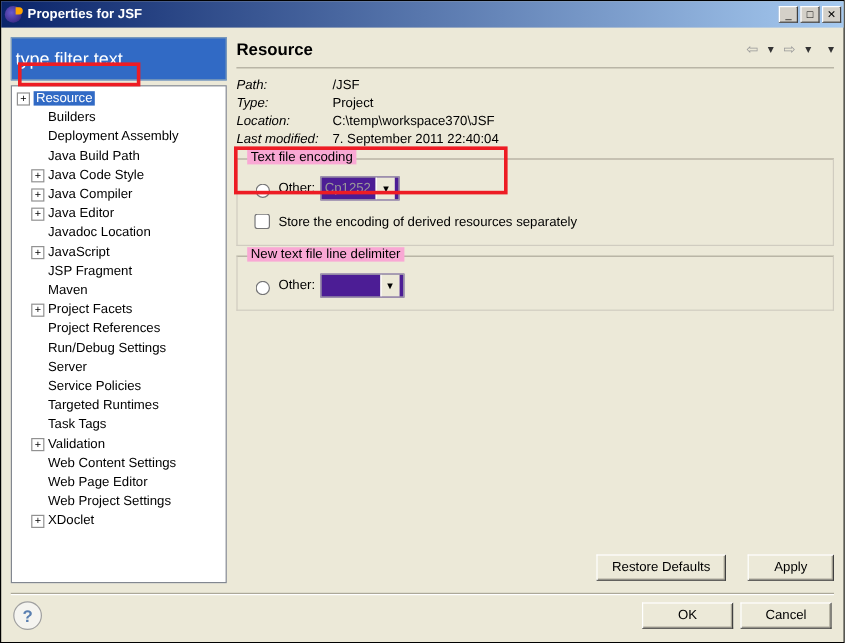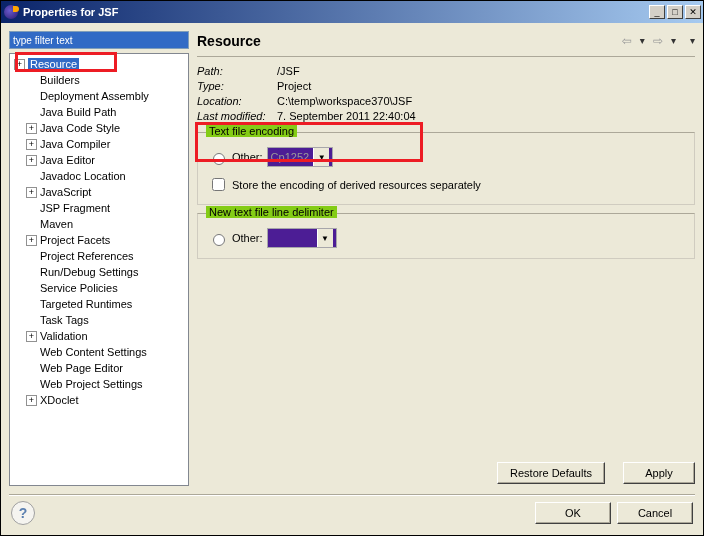--- a/index.html
+++ b/index.html
@@ -5,40 +5,40 @@
 * { box-sizing: border-box; font-family: Tahoma, sans-serif; font-size: 11px; }
 body { margin: 0; padding: 0; background: #fff; }
 .window { width: 704px; height: 536px; border: 1px solid #000; background: #ece9d8; position: relative; display: flex; flex-direction: column; }
 .titlebar { height: 22px; background: linear-gradient(to right, #0a246a, #a6caf0); color: #fff; display: flex; align-items: center; padding: 0 2px; }
 .titlebar-icon { width: 16px; height: 16px; margin-right: 4px; display: flex; align-items: center; justify-content: center; }
 .titlebar-text { flex: 1; font-weight: bold; }
 .titlebar-buttons { display: flex; gap: 2px; }
 .titlebar-btn { width: 16px; height: 14px; background: #d4d0c8; border: 1px solid #fff; border-right-color: #404040; border-bottom-color: #404040; display: flex; align-items: center; justify-content: center; font-size: 9px; cursor: pointer; color: #000; }
 .body-area { flex: 1; display: flex; padding: 8px; gap: 8px; min-height: 0; }
 .left-panel { width: 180px; display: flex; flex-direction: column; }
-.filter-input { height: 18px; border: 1px solid #7f9db9; background: #fff; padding: 1px 3px; color: #000; width: 100%; font-size: 10px; outline: none; }
+.filter-input { height: 36px; border: 1px solid #7f9db9; background: #fff; padding: 1px 3px; color: #000; width: 100%; font-size: 15px; outline: none; }
 .filter-input::selection { background: #316ac5; color: #fff; }
 .tree { flex: 1; border: 1px solid #828790; background: #fff; margin-top: 4px; overflow: auto; padding: 2px 0; }
 .tree-item { display: flex; align-items: center; height: 16px; padding-left: 4px; cursor: pointer; white-space: nowrap; }
 .tree-expander { width: 11px; height: 11px; border: 1px solid #919191; background: #fff; display: flex; align-items: center; justify-content: center; font-size: 9px; line-height: 1; margin-right: 3px; color: #000; }
 .tree-spacer { width: 14px; }
 .tree-label { color: #000; }
 .tree-label.selected { background: #316ac5; color: #fff; padding: 0 2px; }
 .highlight-box { border: 3px solid #ed1c24; position: absolute; pointer-events: none; }
 .right-panel { flex: 1; display: flex; flex-direction: column; min-width: 0; }
 .header-row { display: flex; align-items: center; height: 26px; border-bottom: 1px solid #aca899; padding-bottom: 6px; margin-bottom: 8px; }
 .header-title { font-size: 14px; font-weight: bold; color: #000; flex: 1; }
 .nav-arrows { display: flex; gap: 8px; align-items: center; }
 .nav-arrow { color: #999; cursor: pointer; font-size: 12px; }
 .nav-menu { color: #333; font-size: 10px; cursor: pointer; }
 .info-grid { display: grid; grid-template-columns: 80px 1fr; row-gap: 3px; margin-bottom: 10px; }
 .info-label { color: #000; font-style: italic; }
 .info-value { color: #000; }
 .fieldset { border: 1px solid #d0ccc0; border-top: 1px solid #aca899; padding: 8px 10px 10px 10px; margin-bottom: 8px; position: relative; }
-.fieldset-legend { position: absolute; top: -8px; left: 8px; background: #84cc16; padding: 0 3px; color: #000; text-align: right; }
+.fieldset-legend { position: absolute; top: -8px; left: 8px; background: #f9a8d4; padding: 0 3px; color: #000; text-align: right; }
 .radio-row { display: flex; align-items: center; height: 20px; gap: 4px; }
 .radio { width: 12px; height: 12px; }
 .radio-label { color: #000; }
 .combo { height: 20px; border: 1px solid #a7a6aa; background: #4c1d95; display: inline-flex; align-items: center; padding: 0 3px; color: #999; position: relative; }
 .combo-arrow { width: 16px; height: 18px; background: #ece9d8; border-left: 1px solid #fff; display: flex; align-items: center; justify-content: center; margin-left: 4px; color: #000; font-size: 8px; }
 .check-row { display: flex; align-items: center; gap: 4px; margin-top: 4px; }
 .checkbox { width: 13px; height: 13px; }
 .content-fill { flex: 1; }
 .btn-row { display: flex; justify-content: flex-end; gap: 18px; padding: 6px 0 2px 0; }
 .btn { height: 22px; min-width: 72px; padding: 0 12px; background: #ece9d8; border: 1px solid #404040; border-top-color: #fff; border-left-color: #fff; box-shadow: inset -1px -1px 0 #aca899; cursor: pointer; color: #000; }
@@ -136,20 +136,25 @@
             <span class="tree-label">Project References</span>
           </div>
           <div class="tree-item">
             <span style="display: inline-block; width: 12px;"></span>
             <span class="tree-spacer"></span>
             <span class="tree-label">Run/Debug Settings</span>
           </div>
           <div class="tree-item">
             <span style="display: inline-block; width: 12px;"></span>
             <span class="tree-spacer"></span>
+            <span class="tree-label">Server</span>
+          </div>
+          <div class="tree-item">
+            <span style="display: inline-block; width: 12px;"></span>
+            <span class="tree-spacer"></span>
             <span class="tree-label">Service Policies</span>
           </div>
           <div class="tree-item">
             <span style="display: inline-block; width: 12px;"></span>
             <span class="tree-spacer"></span>
             <span class="tree-label">Targeted Runtimes</span>
           </div>
           <div class="tree-item">
             <span style="display: inline-block; width: 12px;"></span>
             <span class="tree-spacer"></span>

